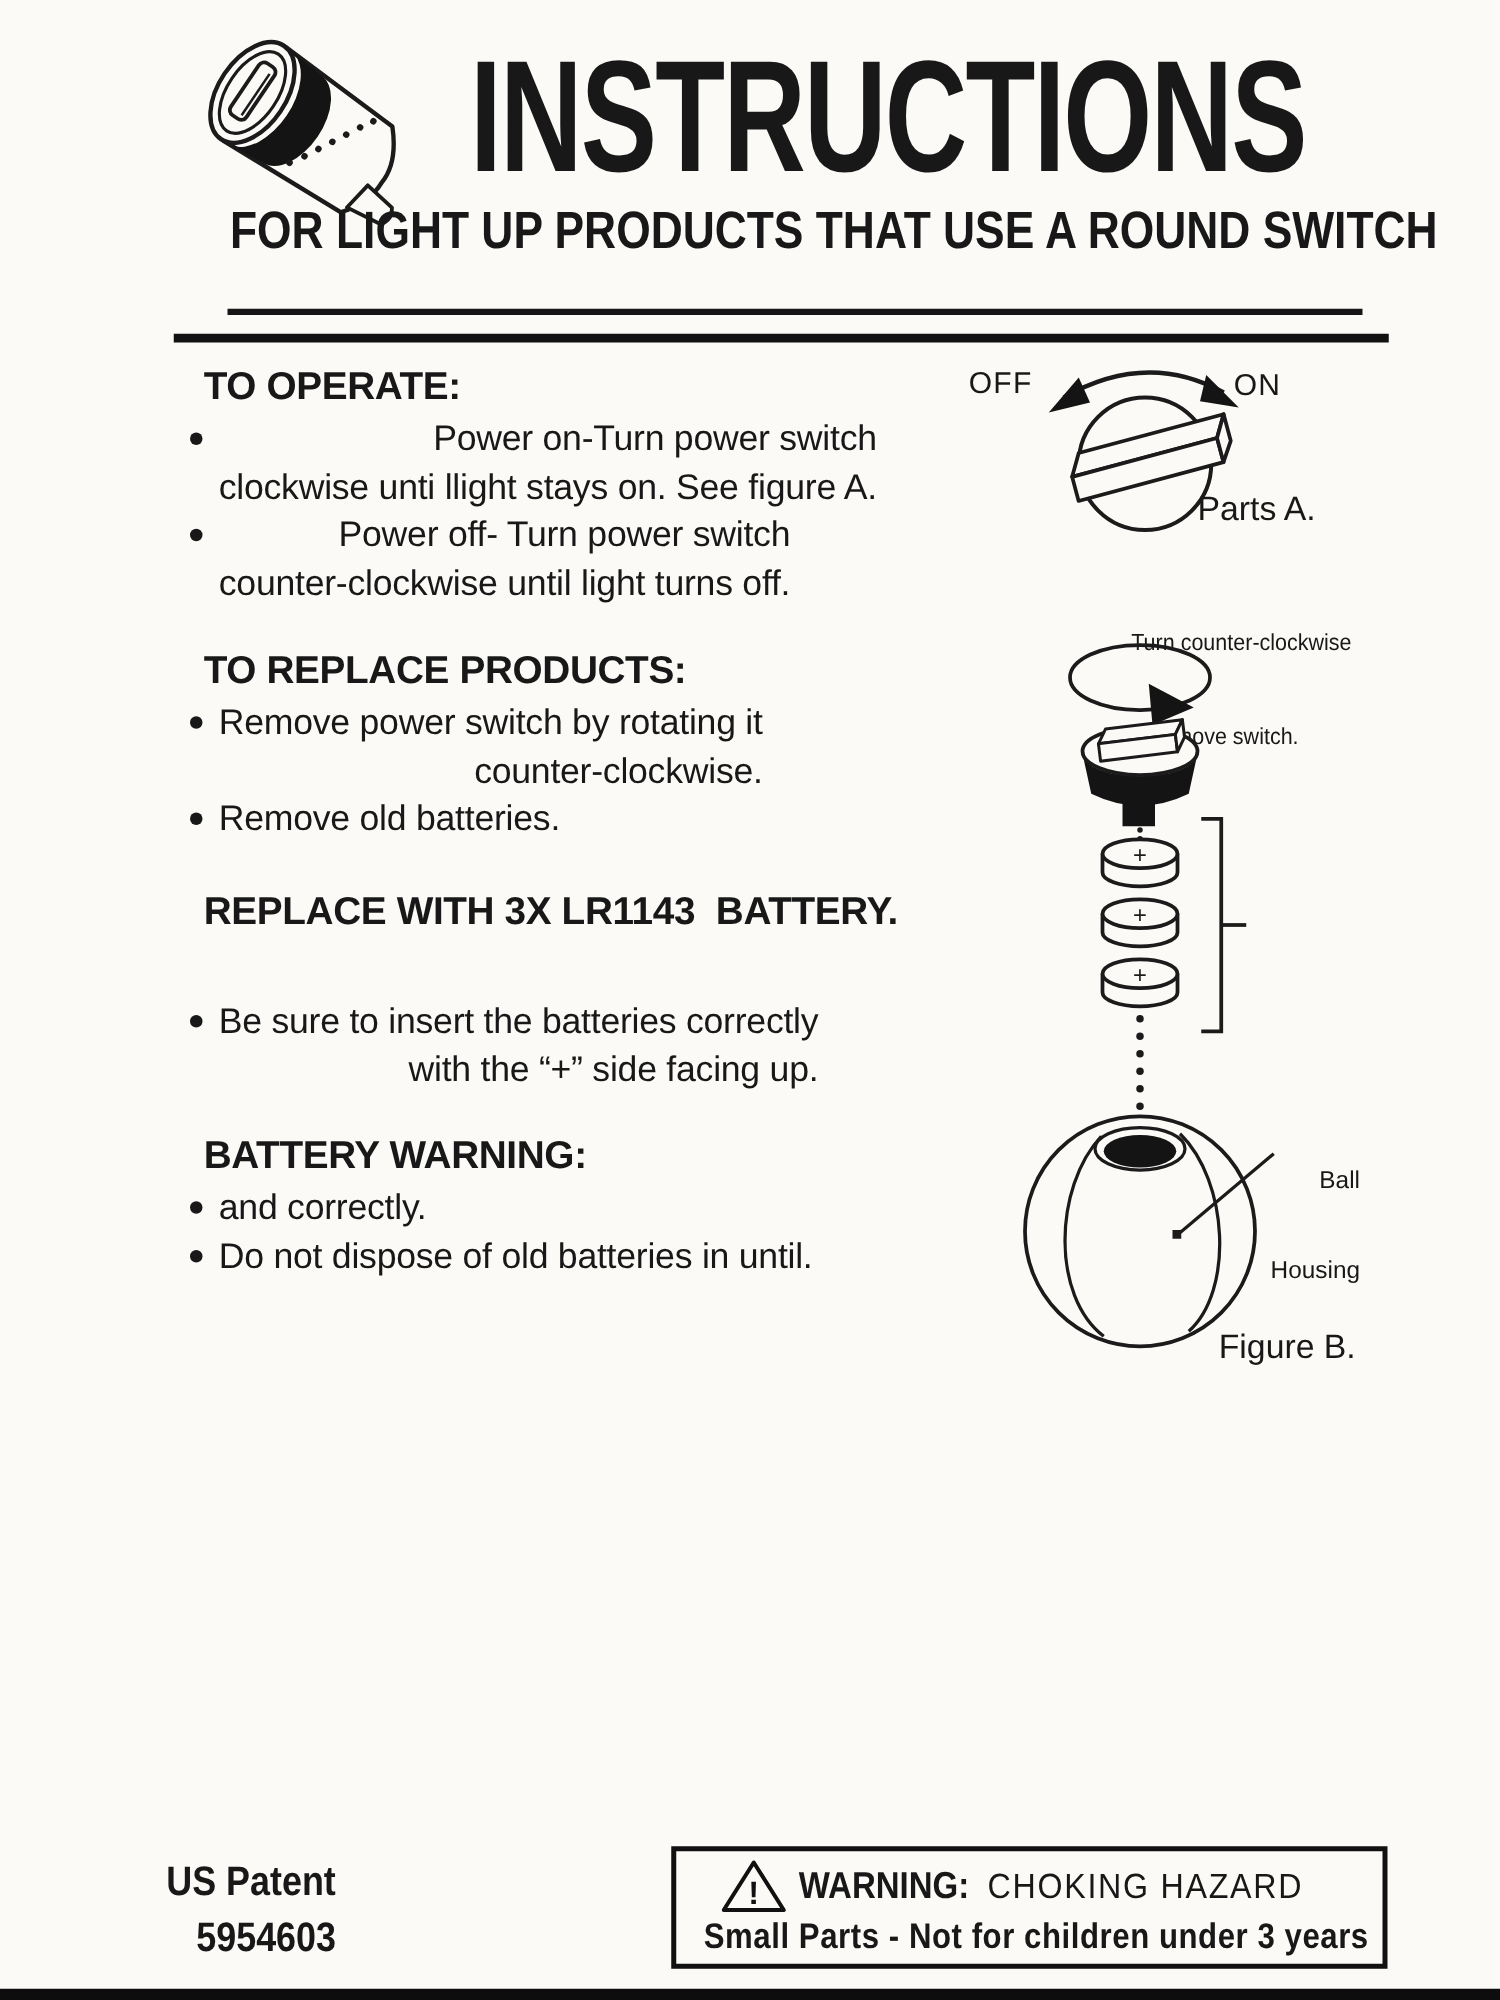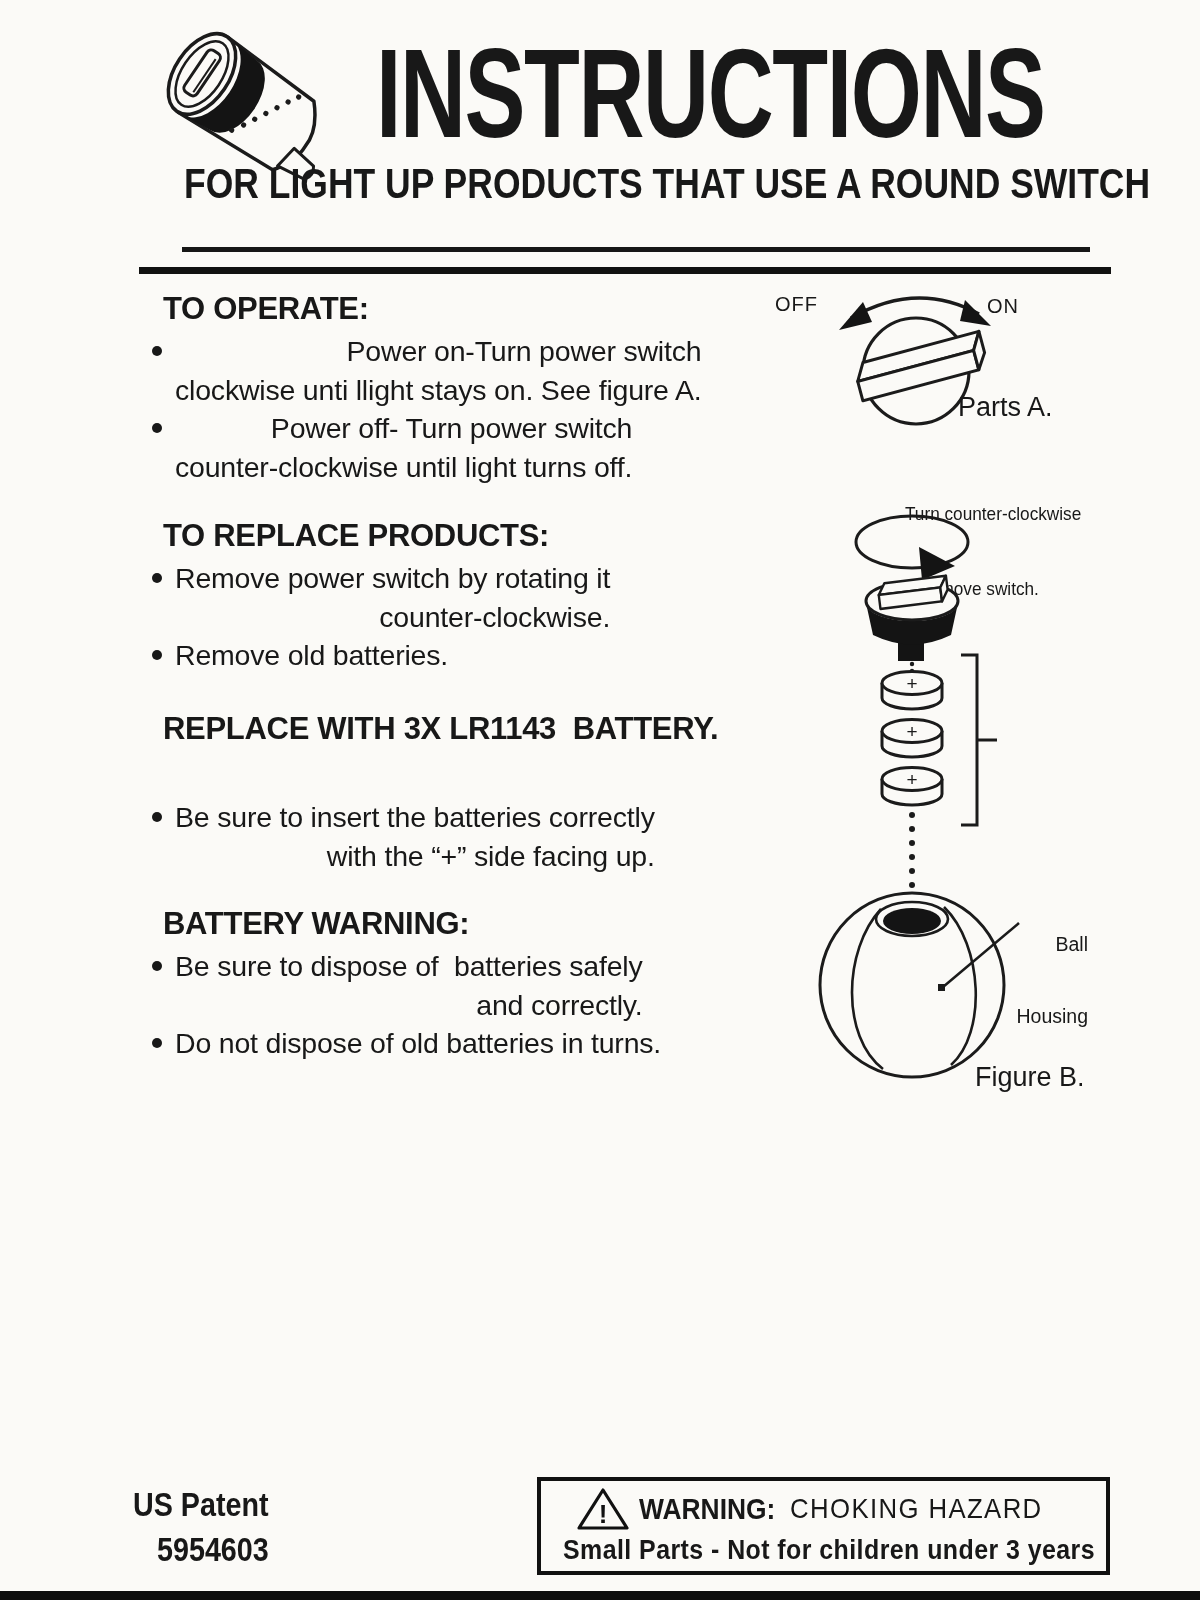--- a/index.html
+++ b/index.html
@@ -29,21 +29,21 @@
   .sec h2{
     margin:0 0 5px 16px;font-size:31px;font-weight:bold;line-height:37px;
     letter-spacing:-0.3px;white-space:pre;
   }
   .bullets{margin:0;padding:0;}
   .bullet{display:flex;margin:0;padding:0;text-align:right;}
   .dot{flex:none;width:10px;height:10px;border-radius:50%;background:#181818;margin:14px 13px 0 5px;}
   .bt{display:block;}
   .ln{display:block;font-size:28.5px;line-height:38.5px;white-space:pre;letter-spacing:-0.2px;}
   
-  .figlabel{font-size:20px;letter-spacing:1px;white-space:pre;}
+  .figlabel{font-size:24px;letter-spacing:1px;white-space:pre;}
   .caption{font-size:27px;white-space:pre;}
   .note{font-size:18.5px;line-height:25px;white-space:pre;transform:scaleX(.93);transform-origin:left top;}
   .ballhousing{font-size:19.5px;line-height:24px;text-align:right;white-space:pre;}
   
   .patent{font-size:33px;font-weight:bold;white-space:pre;transform:scaleX(.87);transform-origin:left top;line-height:1.0;}
   .warnbox{
     left:537px;top:1477px;width:551px;height:90px;
     border:4px solid #111;background:transparent;
     display:flex;flex-direction:column;justify-content:center;
     padding-left:14px;
@@ -146,28 +146,27 @@
     </div>
   </div>
 </div>
 
 <div class="abs sec" style="top:905px">
   <h2>BATTERY WARNING:</h2>
   <div class="bullets">
     <div class="bullet">
       <span class="dot"></span>
       <span class="bt">
-        <span class="ln">Be sure to dispose of  batteries safely</span>
         <span class="ln">and correctly.</span>
       </span>
     </div>
     <div class="bullet">
       <span class="dot"></span>
       <span class="bt">
-        <span class="ln">Do not dispose of old batteries in turns.</span>
+        <span class="ln">Do not dispose of old batteries in until.</span>
       </span>
     </div>
   </div>
 </div>
 
 <div class="abs figlabel" style="left:775px;top:293px">OFF</div>
 <div class="abs figlabel" style="left:987px;top:295px">ON</div>
 
 <svg class="abs" style="left:833px;top:278px" width="170" height="155" viewBox="0 0 170 155">
 

